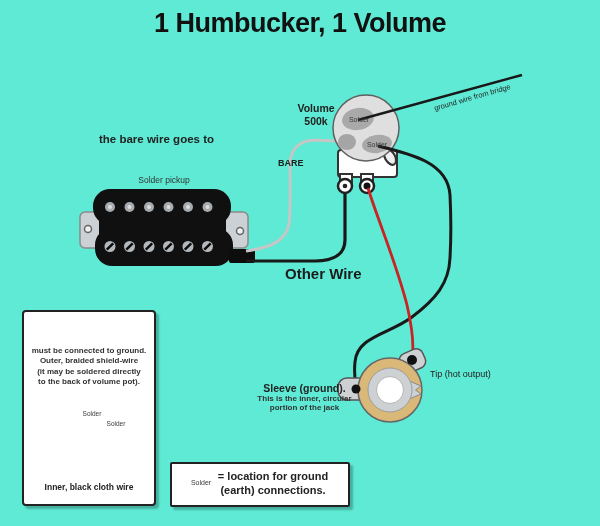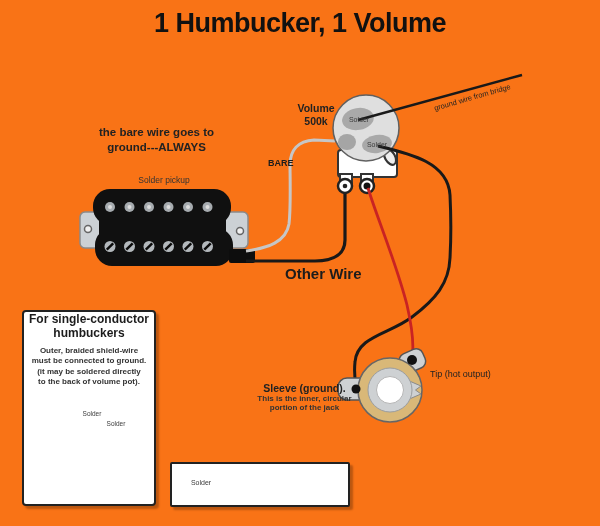--- a/index.html
+++ b/index.html
@@ -1,17 +1,17 @@
 <!DOCTYPE html>
 <html><head>
 <meta charset="utf-8">
 <style>
   html,body{margin:0;padding:0;background:#fff;}
   #canvas{
-    position:relative;width:600px;height:526px;background:#f97316;
+    position:relative;width:600px;height:526px;background:#5eead4;
     font-family:"Liberation Sans",sans-serif;color:#1c1c1c;overflow:hidden;
   }
   #diagram-svg{position:absolute;left:0;top:0;}
   .txt{position:absolute;white-space:nowrap;}
   .center{text-align:center;white-space:normal;font-weight:bold;}
   .title{font-size:27px;font-weight:700;letter-spacing:-0.5px;color:#111;}
   .note{font-size:11.5px;line-height:15px;color:#222;}
   .tiny{font-size:8.5px;color:#333;}
   .solder{font-size:7px;color:#3a3a3a;}
   .solder-sm{font-size:6.5px;color:#3a3a3a;}
@@ -119,62 +119,62 @@
       <circle cx="92" cy="458" r="2.8" fill="#111"></circle>
       <circle cx="109" cy="457" r="5.5" fill="#fff" stroke="#222" stroke-width="2.2"></circle>
       <circle cx="109" cy="457" r="2" fill="#fff" stroke="#222" stroke-width="1.2"></circle>
     </g>
 
     <ellipse cx="201" cy="480" rx="12.5" ry="12" transform="rotate(-12 201 480)" fill="#a9a9a9"></ellipse>
   </svg>
 
   <div class="txt title" style="left:60px;top:8px;width:480px;text-align:center;">1 Humbucker, 1 Volume</div>
 
-  <div class="txt note center" style="left:94px;top:125px;width:125px;">
+  <div class="txt note center" style="left:94px;top:132px;width:125px;">
     <div>the bare wire goes to</div>
-    <div>ground---ALWAYS</div>
   </div>
 
   <div class="txt tiny" style="left:114px;top:175px;width:100px;text-align:center;">Solder pickup</div>
 
   <div class="txt center" style="left:290px;top:102px;width:52px;font-size:10.5px;line-height:13px;color:#222;">
     <div>Volume</div>
     <div>500k</div>
   </div>
 
   <div class="txt rot" style="left:433px;top:104px;">ground wire from bridge</div>
 
-  <div class="txt bold" style="left:268px;top:158px;font-size:9px;">BARE</div>
+  <div class="txt bold" style="left:278px;top:158px;font-size:9px;">BARE</div>
 
   <div class="txt bold" style="left:285px;top:265px;font-size:15px;">Other Wire</div>
 
   <div class="txt solder" style="left:342px;top:115.5px;width:34px;text-align:center;">Solder</div>
   <div class="txt solder" style="left:360px;top:140.5px;width:34px;text-align:center;">Solder</div>
 
   <div class="txt" style="left:430px;top:353px;font-size:9px;color:#222;margin-top:16px;">Tip (hot output)</div>
 
   <div class="txt center" style="left:256px;top:382px;width:97px;">
     <div style="font-size:10.5px;color:#222;">Sleeve (ground).</div>
     <div style="font-size:8px;line-height:9px;color:#333;">This is the inner, circular</div>
     <div style="font-size:8px;line-height:9px;color:#333;">portion of the jack</div>
   </div>
 
 
   <div class="box" style="left:22px;top:310px;width:134px;height:196px;"></div>
-  <div class="txt center bold" style="left:24px;top:313px;width:130px;font-size:12px;line-height:13.5px;">
-    <div>For single-conductor</div>
-    <div>humbuckers</div>
-  </div>
   <div class="txt center" style="left:24px;top:346px;width:130px;font-size:8px;line-height:10.4px;color:#333;">
+    <div>must be connected to ground.</div>
     <div>Outer, braided shield-wire</div>
-    <div>must be connected to ground.</div>
     <div>(it may be soldered directly</div>
     <div>to the back of volume pot).</div>
   </div>
   <div class="txt solder-sm" style="left:76px;top:410px;width:32px;text-align:center;">Solder</div>
   <div class="txt solder-sm" style="left:100px;top:420px;width:32px;text-align:center;">Solder</div>
   <div class="txt center" style="left:24px;top:482px;width:130px;font-size:8.5px;line-height:11px;color:#222;">
+    <div>Inner, black cloth wire</div>
   </div>
 
   <div class="box" style="left:170px;top:462px;width:180px;height:45px;border-radius:2px;"></div>
   <div class="txt solder" style="left:185px;top:479px;width:32px;text-align:center;">Solder</div>
+  <div class="txt center" style="left:213px;top:470px;width:120px;font-size:11px;line-height:13.5px;color:#222;">
+    <div>= location for ground</div>
+    <div>(earth) connections.</div>
+  </div>
 
 </div>
 
 </body></html>

